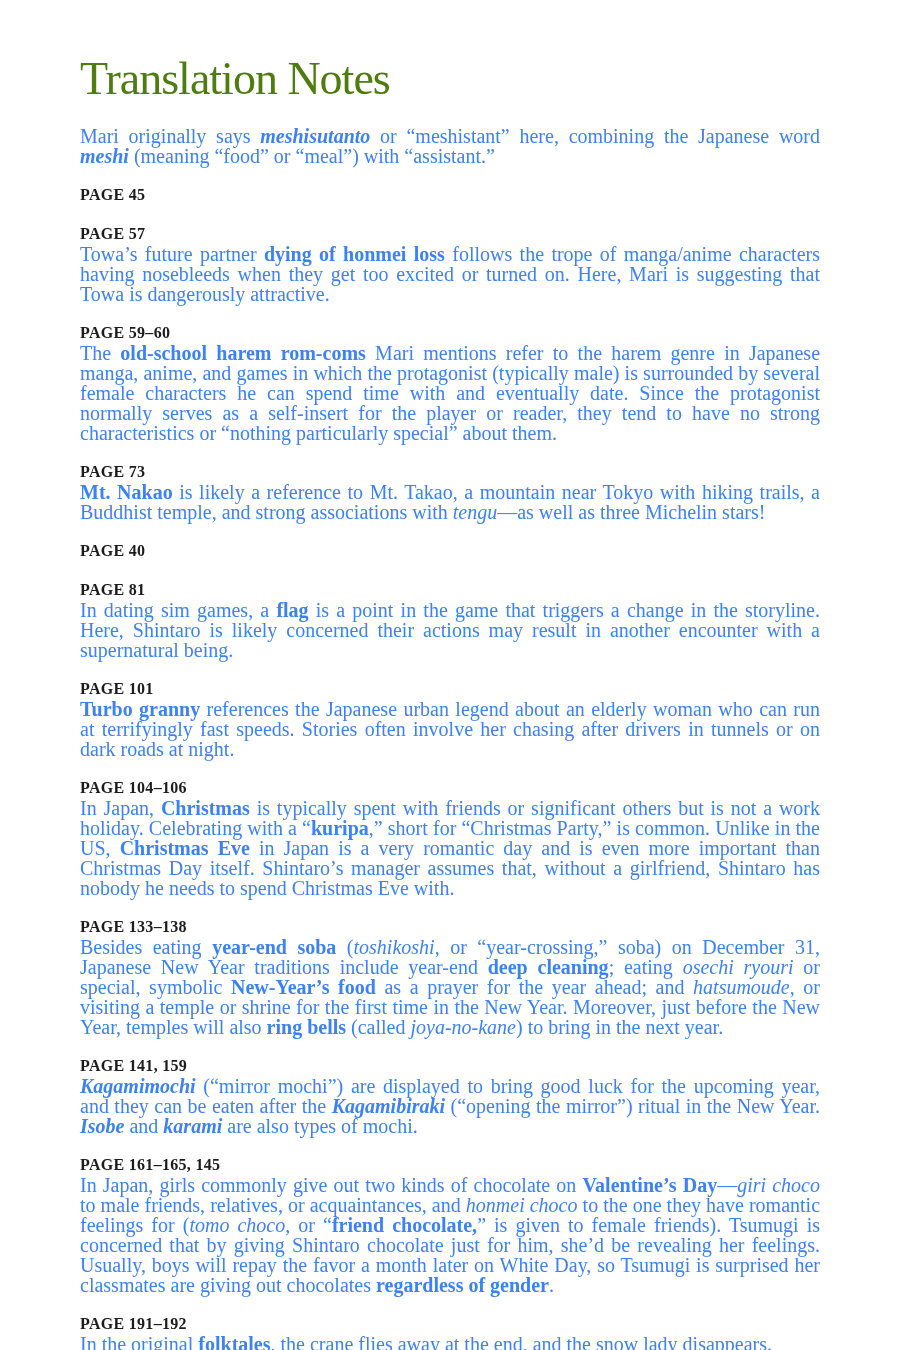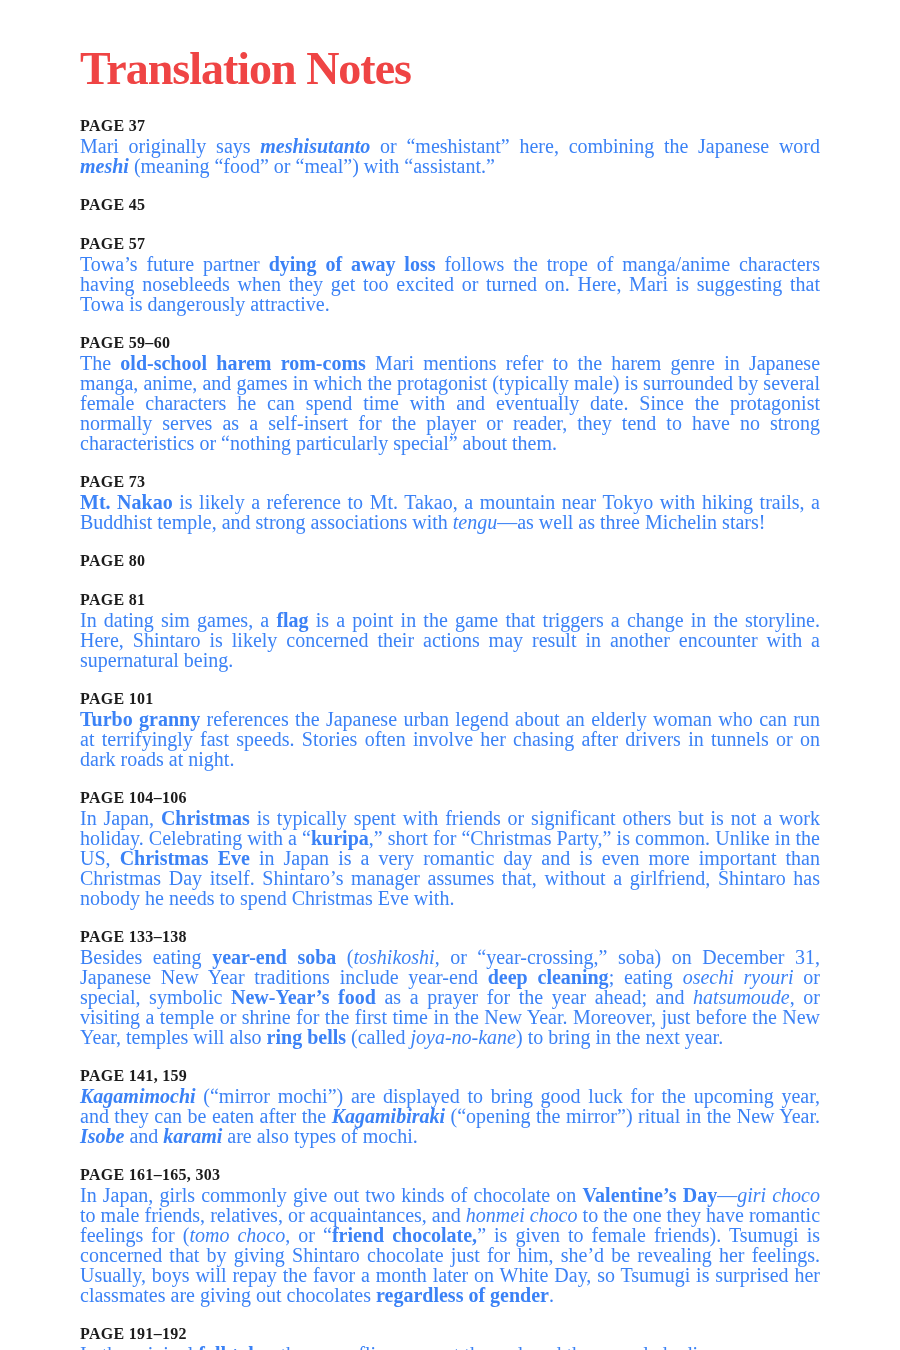--- a/index.html
+++ b/index.html
@@ -15,26 +15,26 @@
   }
   .page {
     width: 900px;
     height: 1350px;
     padding: 44px 80px 0 80px;
     background: #ffffff;
     color: #1c1c1c;
     font-family: "Liberation Serif", serif;
   }
   .title {
-    margin: 2px 0 24px 0;
+    margin: 12px 0 24px 0;
     font-size: 46px;
     line-height: 1.0;
-    font-weight: 700;
+    font-weight: 400;
     letter-spacing: -1px;
-    color: #ef4444;
+    color: #4d7c0f;
   }
   .note {
     margin: 0 0 19px 0;
   }
   .note-header {
     margin: 0;
     font-size: 16px;
     line-height: 20px;
     font-weight: 700;
     letter-spacing: 0.3px;
@@ -51,45 +51,44 @@
   .note-body span.i  { font-style: italic; font-family: Liberation Serif, serif; }
   .note-body span.bi { font-weight: 700; font-style: italic; }
 </style>
 </head>
 <body>
 
 <main class="page">
   <h1 class="title">Translation Notes</h1>
   <div id="sections" class="sections">
   <section class="note">
-    <h2 class="note-header">PAGE 37</h2>
     <p class="note-body"><span>Mari originally says </span><span class="bi">meshisutanto</span><span> or “meshistant” here, combining the Japanese word </span><span class="bi">meshi</span><span> (meaning “food” or “meal”) with “assistant.”</span></p>
   </section>
 
   <section class="note">
     <h2 class="note-header">PAGE 45</h2>
   </section>
 
   <section class="note">
     <h2 class="note-header">PAGE 57</h2>
-    <p class="note-body"><span>Towa’s future partner </span><span class="b">dying of away loss</span><span> follows the trope of manga/anime characters having nosebleeds when they get too excited or turned on. Here, Mari is suggesting that Towa is dangerously attractive.</span></p>
+    <p class="note-body"><span>Towa’s future partner </span><span class="b">dying of honmei loss</span><span> follows the trope of manga/anime characters having nosebleeds when they get too excited or turned on. Here, Mari is suggesting that Towa is dangerously attractive.</span></p>
   </section>
 
   <section class="note">
     <h2 class="note-header">PAGE 59–60</h2>
     <p class="note-body"><span>The </span><span class="b">old-school harem rom-coms</span><span> Mari mentions refer to the harem genre in Japanese manga, anime, and games in which the protagonist (typically male) is surrounded by several female characters he can spend time with and eventually date. Since the protagonist normally serves as a self-insert for the player or reader, they tend to have no strong characteristics or “nothing particularly special” about them.</span></p>
   </section>
 
   <section class="note">
     <h2 class="note-header">PAGE 73</h2>
     <p class="note-body"><span class="b">Mt. Nakao</span><span> is likely a reference to Mt. Takao, a mountain near Tokyo with hiking trails, a Buddhist temple, and strong associations with </span><span class="i">tengu</span><span>—as well as three Michelin stars!</span></p>
   </section>
 
   <section class="note">
-    <h2 class="note-header">PAGE 80</h2>
+    <h2 class="note-header">PAGE 40</h2>
   </section>
 
   <section class="note">
     <h2 class="note-header">PAGE 81</h2>
     <p class="note-body"><span>In dating sim games, a </span><span class="b">flag</span><span> is a point in the game that triggers a change in the storyline. Here, Shintaro is likely concerned their actions may result in another encounter with a supernatural being.</span></p>
   </section>
 
   <section class="note">
     <h2 class="note-header">PAGE 101</h2>
     <p class="note-body"><span class="b">Turbo granny</span><span> references the Japanese urban legend about an elderly woman who can run at terrifyingly fast speeds. Stories often involve her chasing after drivers in tunnels or on dark roads at night.</span></p>
@@ -104,21 +103,21 @@
     <h2 class="note-header">PAGE 133–138</h2>
     <p class="note-body"><span>Besides eating </span><span class="b">year-end soba</span><span> (</span><span class="i">toshikoshi</span><span>, or “year-crossing,” soba) on December 31, Japanese New Year traditions include year-end </span><span class="b">deep cleaning</span><span>; eating </span><span class="i">osechi ryouri</span><span> or special, symbolic </span><span class="b">New-Year’s food</span><span> as a prayer for the year ahead; and </span><span class="i">hatsumoude</span><span>, or visiting a temple or shrine for the first time in the New Year. Moreover, just before the New Year, temples will also </span><span class="b">ring bells</span><span> (called </span><span class="i">joya-no-kane</span><span>) to bring in the next year.</span></p>
   </section>
 
   <section class="note">
     <h2 class="note-header">PAGE 141, 159</h2>
     <p class="note-body"><span class="bi">Kagamimochi</span><span> (“mirror mochi”) are displayed to bring good luck for the upcoming year, and they can be eaten after the </span><span class="bi">Kagamibiraki</span><span> (“opening the mirror”) ritual in the New Year. </span><span class="bi">Isobe</span><span> and </span><span class="bi">karami</span><span> are also types of mochi.</span></p>
   </section>
 
   <section class="note">
-    <h2 class="note-header">PAGE 161–165, 303</h2>
+    <h2 class="note-header">PAGE 161–165, 145</h2>
     <p class="note-body"><span>In Japan, girls commonly give out two kinds of chocolate on </span><span class="b">Valentine’s Day</span><span>—</span><span class="i">giri choco</span><span> to male friends, relatives, or acquaintances, and </span><span class="i">honmei choco</span><span> to the one they have romantic feelings for (</span><span class="i">tomo choco</span><span>, or “</span><span class="b">friend chocolate,</span><span>” is given to female friends). Tsumugi is concerned that by giving Shintaro chocolate just for him, she’d be revealing her feelings. Usually, boys will repay the favor a month later on White Day, so Tsumugi is surprised her classmates are giving out chocolates </span><span class="b">regardless of gender</span><span>.</span></p>
   </section>
 
   <section class="note">
     <h2 class="note-header">PAGE 191–192</h2>
     <p class="note-body"><span>In the original </span><span class="b">folktales</span><span>, the crane flies away at the end, and the snow lady disappears.</span></p>
   </section>
 </div>
 </main>
 

